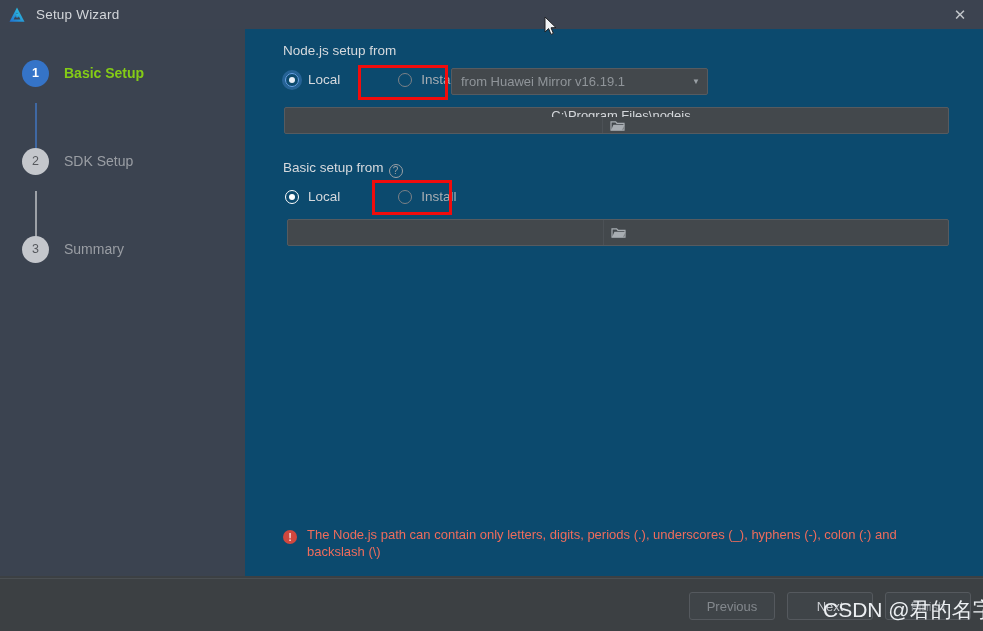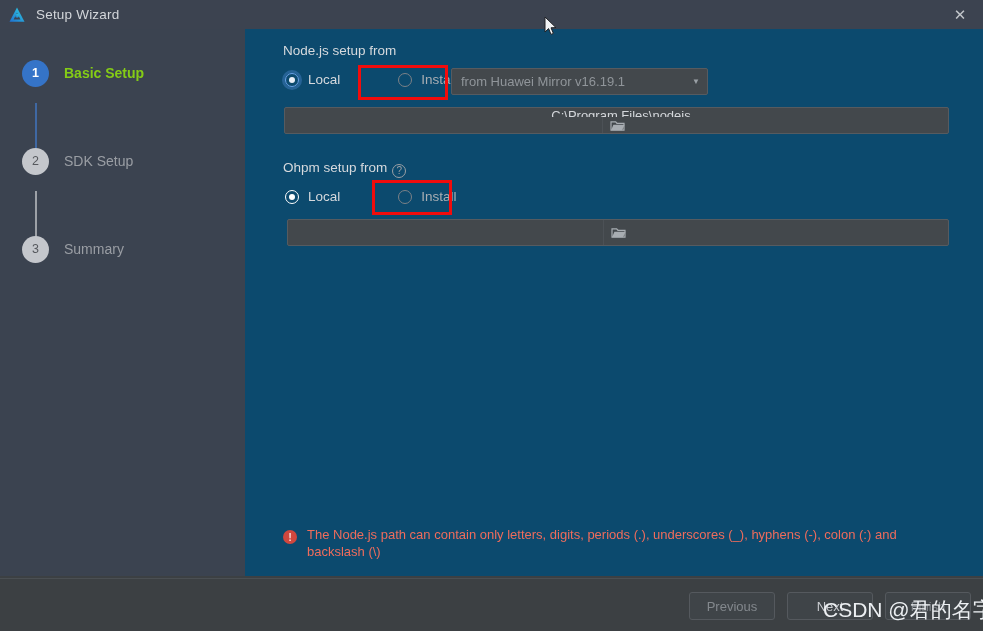--- a/index.html
+++ b/index.html
@@ -300,21 +300,21 @@
       <span class="path-text">C:\Program Files\nodejs</span>
       <span class="browse-btn">
         <svg width="15" height="13" viewBox="0 0 16 14">
           <path d="M1 3 h5 l1.4 1.6 H15 V12 H1 Z" fill="none" stroke="#a8adb2" stroke-width="1.3"></path>
           <path d="M1 12 L3.6 6.3 H15.6 L13 12 Z" fill="#a8adb2"></path>
         </svg>
       </span>
     </div>
 
     <div class="section-title" style="left:38px; top:131px;">
-      <span>Ohpm setup from</span><span class="help-icon">?</span>
+      <span>Basic setup from</span><span class="help-icon">?</span>
     </div>
 
     <div class="radio-row" style="left:40px; top:160px;">
       <label class="radio checked">
         <span class="radio-mark"></span>
         <span class="radio-label">Local</span>
       </label>
       <label class="radio disabled" style="margin-left:58px;">
         <span class="radio-mark"></span>
         <span class="radio-label">Install</span>

